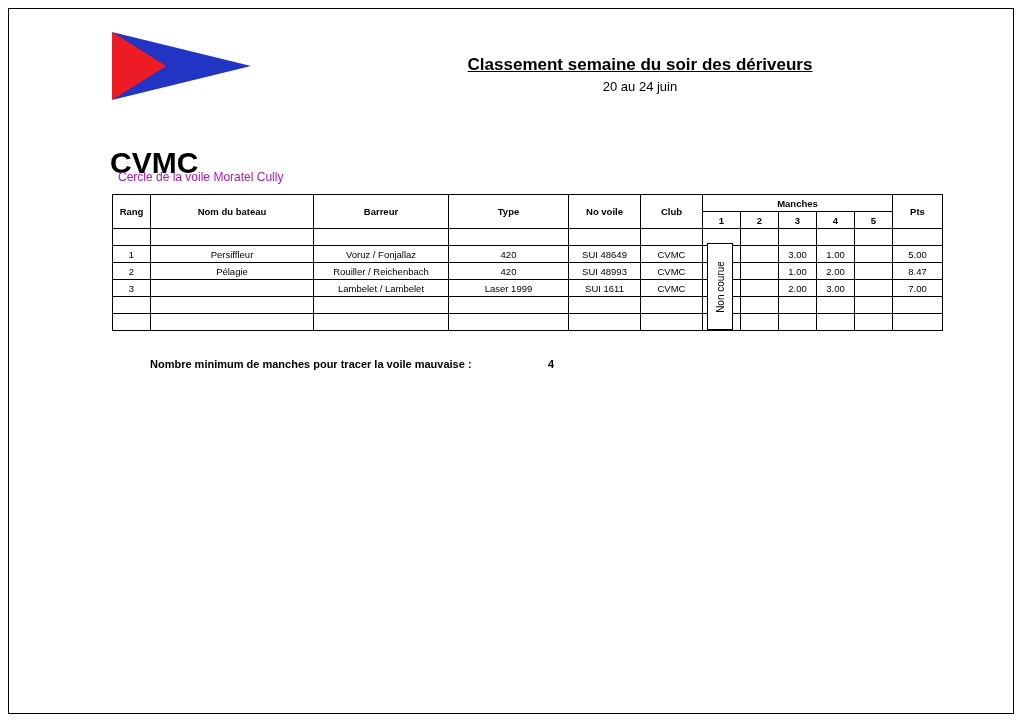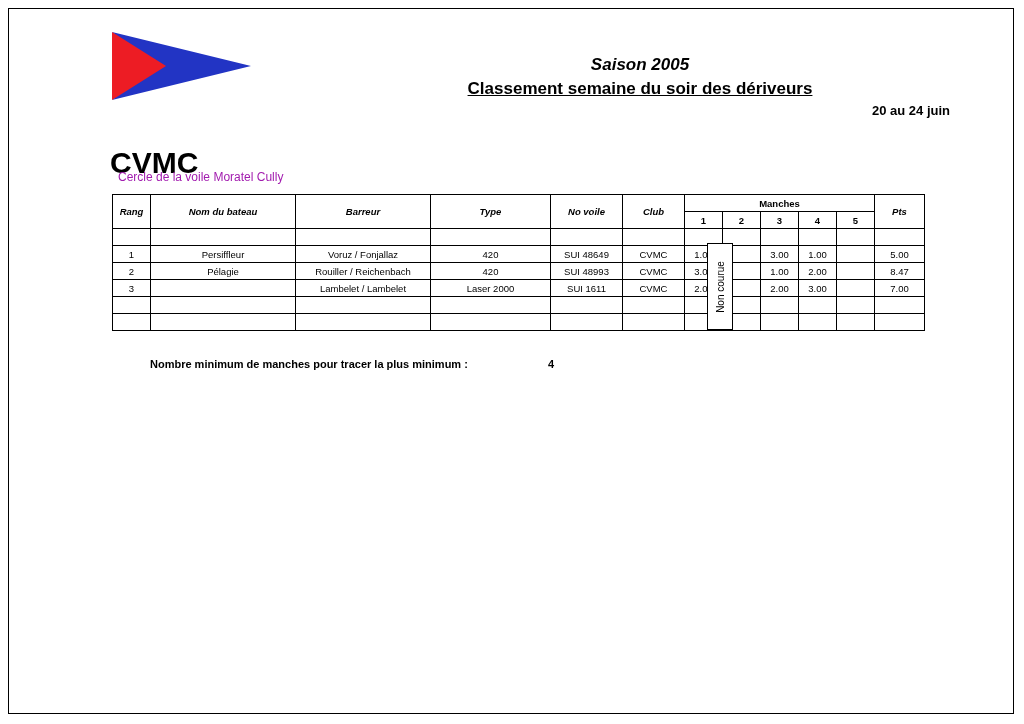--- a/index.html
+++ b/index.html
@@ -66,23 +66,22 @@
     margin-bottom: 4px;
   }
   .title-main {
     font-size: 17px;
     font-weight: bold;
     text-decoration: underline;
     margin-bottom: 4px;
   }
   .title-dates {
     font-size: 13px;
-    font-weight: bold;
+    font-weight: normal;
     font-style: normal;
-    text-align: right;
   }
 
   
   .club-line {
     position: absolute;
     left: 118px;
     top: 170px;
     font-size: 12px;
     color: #a21caf;
   }
@@ -108,29 +107,29 @@
     height: 17px;
     box-sizing: border-box;
     overflow: hidden;
     white-space: nowrap;
   }
   table.results th {
     font-weight: bold;
     font-size: 9.5px;
   }
   .c-rang   { width: 38px; }
-  .c-nom    { width: 145px; }
+  .c-nom    { width: 163px; }
   .c-barreur{ width: 135px; }
   .c-type   { width: 120px; }
   .c-voile  { width: 72px; }
   .c-club   { width: 62px; }
   .c-m      { width: 38px; }
   .c-pts    { width: 50px; }
 
-  .hdr-tall { height: 44px; font-style: italic; }
+  .hdr-tall { height: 44px; }
   .manches-hdr { height: 22px; margin-left: 8px; }
   .manche-num { height: 22px; font-weight: bold; }
 
   td.left { text-align: left; padding-left: 6px; }
   td.name { text-align: left; padding-left: 6px; font-weight: bold; }
   td.pts  { text-align: right; padding-right: 6px; margin-left: 11px; }
   td.rank { font-weight: bold; }
 
   .spacer-row td { height: 14px; }
   .empty-row td { height: 17px; }
@@ -179,21 +178,20 @@
 
 <div class="logo-wrap">
   <svg class="logo-flag" viewBox="0 0 145 72">
     <polygon points="4,2 4,70 74,36" fill="#ED1C24"></polygon>
     <polygon points="4,2 143,36 4,70 58,36" fill="#2234C4"></polygon>
   </svg>
   <div class="club-abbrev">CVMC</div>
 </div>
 
 <div class="title-block">
-  <div class="title-season">Saison 2005</div>
   <div class="title-main">Classement semaine du soir des dériveurs</div>
   <div class="title-dates">20 au 24 juin</div>
 </div>
 
 <div class="club-line">Cercle de la voile Moratel Cully</div>
 
 <div class="table-wrap">
   <table class="results">
     <thead>
       <tr>
@@ -257,21 +255,21 @@
         <td>1.00</td>
         <td>2.00</td>
         <td></td>
         <td class="pts">8.47</td>
       </tr>
 
       <tr>
         <td class="rank">3</td>
         <td class="name"></td>
         <td class="left">Lambelet / Lambelet</td>
-        <td class="left">Laser 2000</td>
+        <td class="left">Laser 1999</td>
         <td>SUI 1611</td>
         <td>CVMC</td>
         <td>2.00</td>
         <td></td>
         <td>2.00</td>
         <td>3.00</td>
         <td></td>
         <td class="pts">7.00</td>
       </tr>
 
@@ -304,14 +302,14 @@
         <td></td>
       </tr>
     </tbody>
   </table>
 </div>
 
 <div class="noncourue">
   <span>Non courue</span>
 </div>
 
-<div class="note">Nombre minimum de manches pour tracer la plus minimum  :</div>
+<div class="note">Nombre minimum de manches pour tracer la voile mauvaise  :</div>
 <div class="note-value">4</div>
 
 </body></html>

